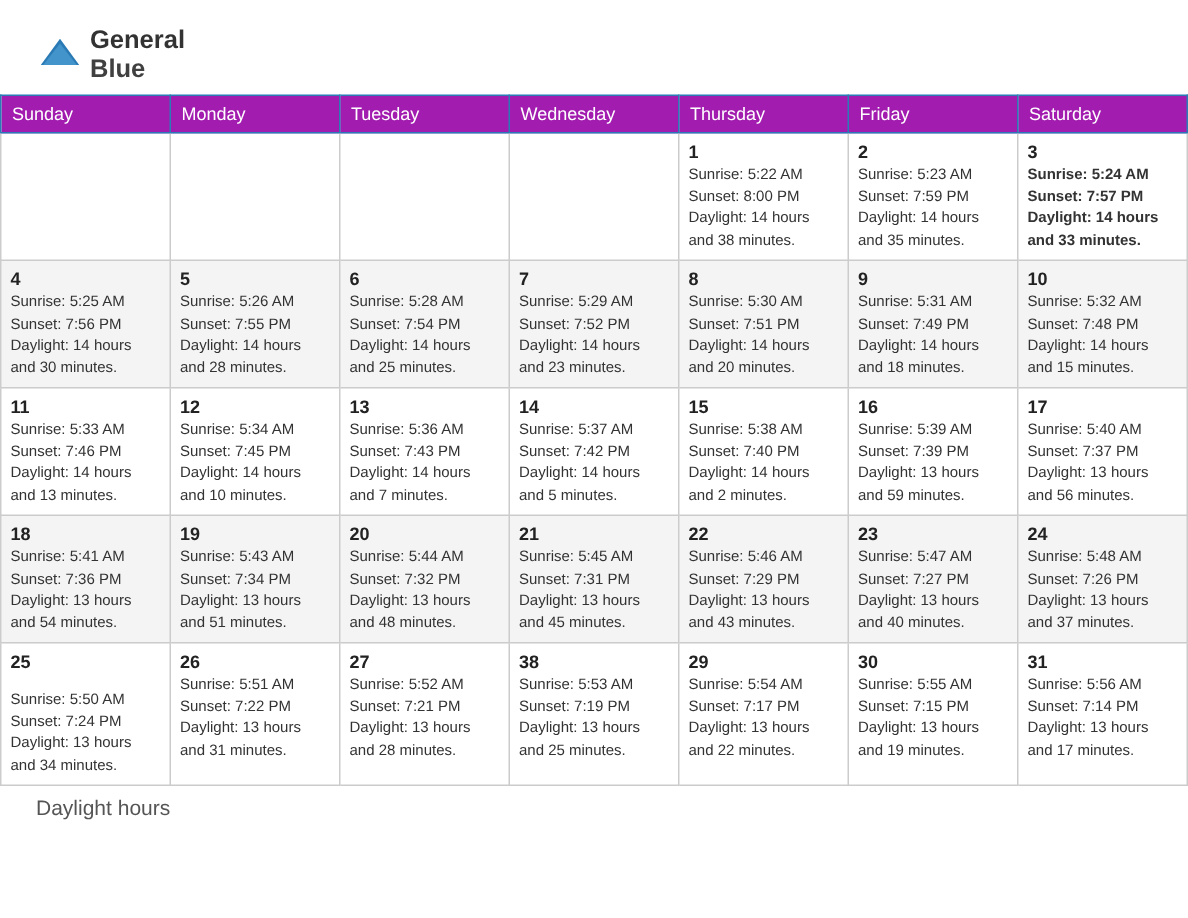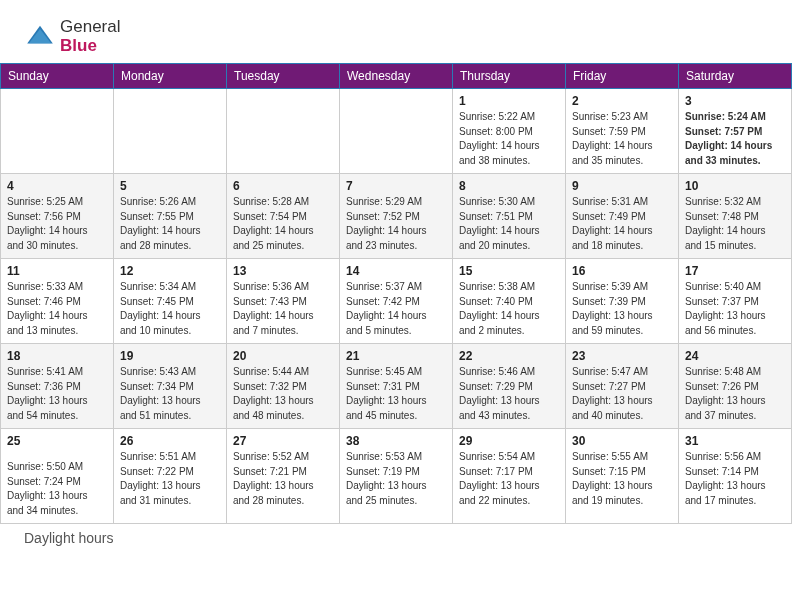--- a/index.html
+++ b/index.html
@@ -21,27 +21,27 @@
       align-items: center;
       gap: 4px;
     }
     .logo-text {
       display: flex;
       flex-direction: column;
       line-height: 1.1;
     }
     .logo-general {
       font-size: 17px;
-      font-weight: normal;
+      font-weight: bold;
       color: #333;
     }
     .logo-blue {
       font-size: 17px;
       font-weight: bold;
-      color: #be185d;
+      color: #404040;
     }
     .logo-icon {
       width: 32px;
       height: 32px;
     }
     .title-block {
       text-align: right;
     }
     .month-year {
       font-size: 38px;
@@ -75,21 +75,21 @@
       min-height: 80px;
       background: #fff;
     }
     .calendar tr:nth-child(even) td {
       background: #f4f4f4;
     }
     .calendar tr:nth-child(odd) td {
       background: #fff;
     }
     
-    .calendar thead tr th { background: #701a75; }
+    .calendar thead tr th { background: #a21caf; }
     .day-num {
       font-size: 12px;
       font-weight: bold;
       color: #222;
       display: block;
       margin-bottom: 2px;
     }
     .day-info {
       color: #333;
       font-size: 10px;

